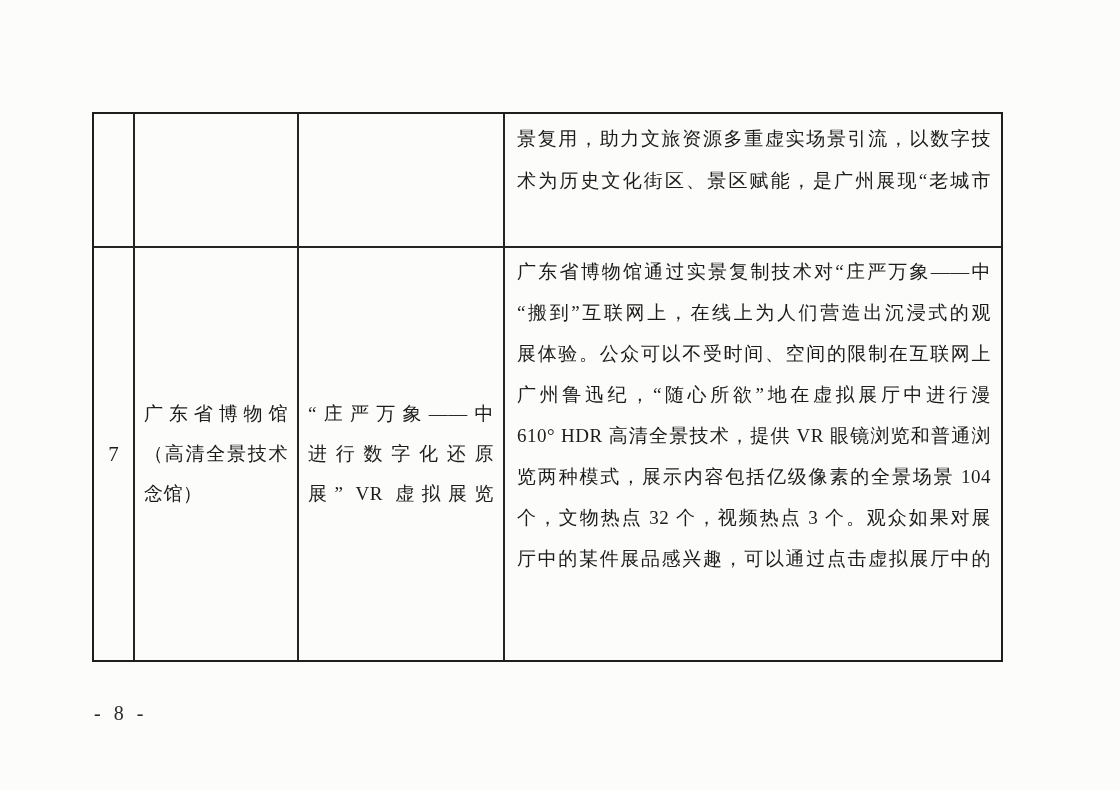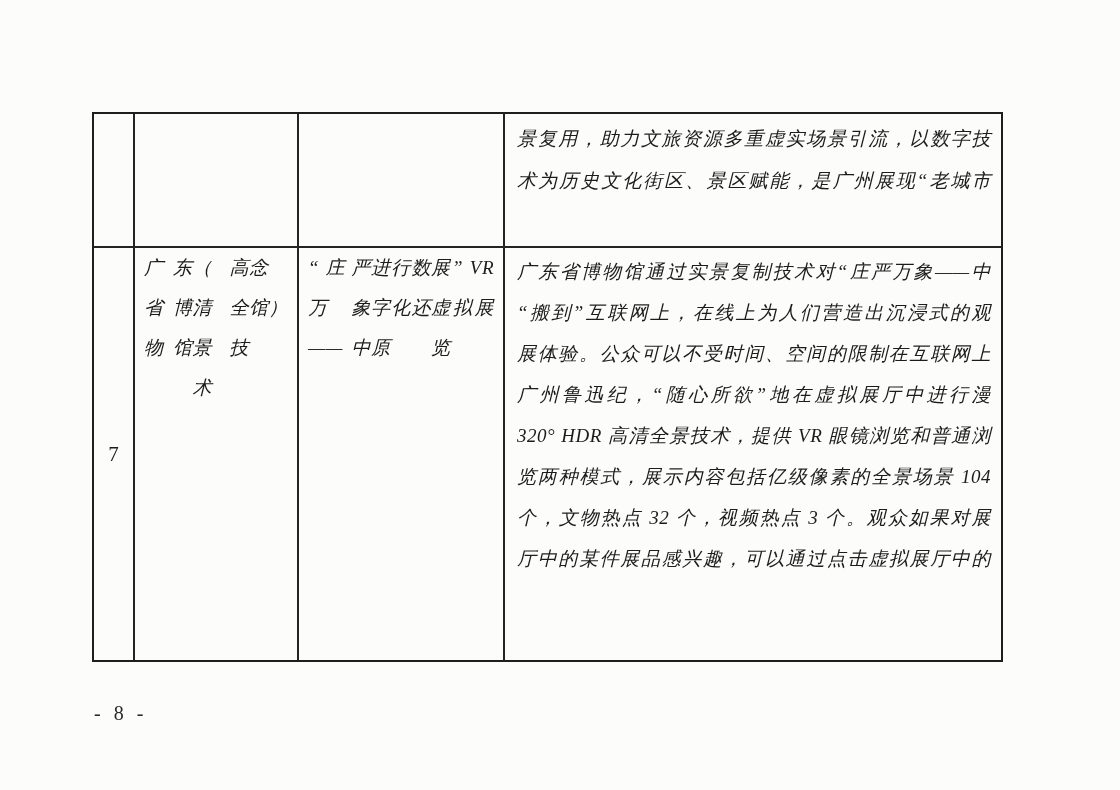--- a/index.html
+++ b/index.html
@@ -48,38 +48,37 @@
   }
   .cell.desc.row2 {
     line-height: 41px;
     padding-top: 3px;
   }
   .tline {
     text-align: justify;
     text-align-last: justify;
     text-justify: inter-character;
     letter-spacing: 0.5px;
-    font-style: italic;
   }
   .tline.endline {
     text-align-last: left;
   }
 
   
   .cell.idx {
     display: flex;
     align-items: center;
     justify-content: center;
     font-size: 21px;
   }
 
   
   .cell.names {
     display: flex;
-    flex-direction: row;
+    flex-direction: column;
     justify-content: center;
     font-size: 19px;
     line-height: 40px;
     padding: 0 9px;
   }
 
   .page-number {
     position: absolute;
     left: 94px;
     top: 702px;
@@ -112,21 +111,21 @@
     <div class="cell names last-row">
         <div class="tline">“庄严万象——中</div>
         <div class="tline">进行数字化还原</div>
         <div class="tline">展” VR 虚拟展览</div>
       </div>
     <div class="cell desc row2 last-col last-row">
         <div class="tline">广东省博物馆通过实景复制技术对“庄严万象——中</div>
         <div class="tline">“搬到”互联网上，在线上为人们营造出沉浸式的观</div>
         <div class="tline">展体验。公众可以不受时间、空间的限制在互联网上</div>
         <div class="tline">广州鲁迅纪，“随心所欲”地在虚拟展厅中进行漫</div>
-        <div class="tline">320° HDR 高清全景技术，提供 VR 眼镜浏览和普通浏</div>
+        <div class="tline">610° HDR 高清全景技术，提供 VR 眼镜浏览和普通浏</div>
         <div class="tline">览两种模式，展示内容包括亿级像素的全景场景 104</div>
         <div class="tline">个，文物热点 32 个，视频热点 3 个。观众如果对展</div>
         <div class="tline">厅中的某件展品感兴趣，可以通过点击虚拟展厅中的</div>
       </div>
 
   </div>
 
   <div class="page-number">- 8 -</div>
 
 </div>

